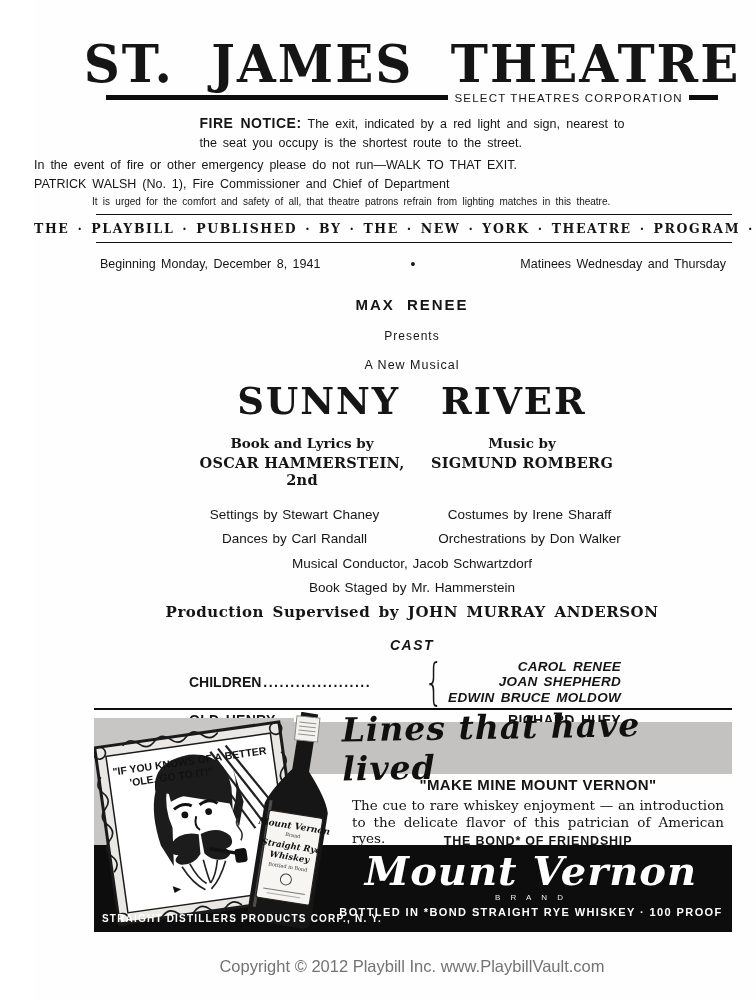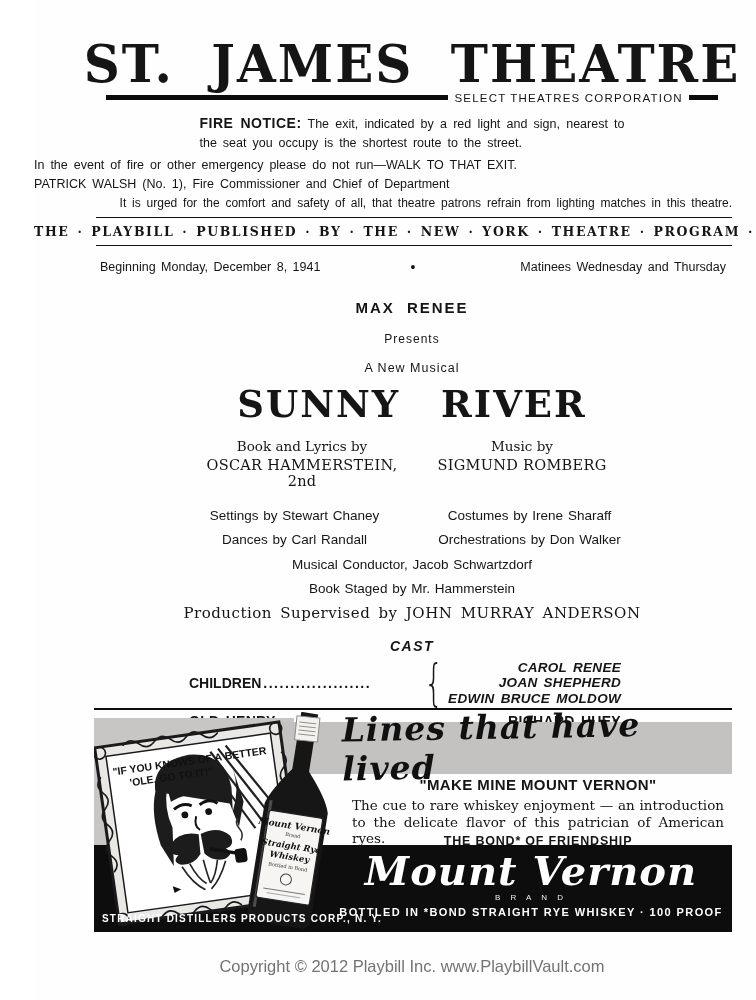--- a/index.html
+++ b/index.html
@@ -19,21 +19,21 @@
   .subtitle-band { display:flex; align-items:center; width:612px; margin:1px auto 0; }
   .subtitle-band .rule { height:5px; background:#0c0c0c; }
   .rule-left { width:422px; }
   .rule-right { width:36px; }
   .subtitle-text { padding:0 6px; font-size:11.5px; letter-spacing:1.2px; white-space:nowrap; font-weight:500; }
 
   
   .fire-notice { margin:10px auto 0; width:425px; font-size:12.5px; line-height:19px; text-align:justify; word-spacing:2.5px; }
   .fire-notice b { font-size:14px; letter-spacing:.5px; }
   .fn-center { text-align:left; margin-top:5px; font-size:12.5px; word-spacing:2.5px; }
-  .fn-wide { margin:5px auto 0; width:640px; text-align:right; font-size:12px; word-spacing:2.5px; }
+  .fn-wide { margin:5px auto 0; width:640px; text-align:left; font-size:10px; word-spacing:2.5px; }
 
   .hrule { height:1px; background:#111; margin:7px 58px 0 62px; }
 
   .publisher-line {
     margin-top:6px; text-align:center;
     font-family:"DejaVu Serif", serif; font-weight:bold;
     font-size:12.5px; letter-spacing:1.6px; word-spacing:2px; white-space:nowrap;
   }
   .hrule2 { height:1px; background:#111; margin:6px 58px 0 62px; }
 
@@ -44,21 +44,21 @@
   .center { text-align:center; }
   .producer { margin-top:25px; font-weight:bold; font-size:15px; letter-spacing:2px; word-spacing:6px; }
   .presents { margin-top:16px; font-size:12px; letter-spacing:1px; }
   .tagline  { margin-top:15px; font-size:12.5px; letter-spacing:1px; }
   .show-title {
     margin-top:7px; font-family:"DejaVu Serif", serif; font-weight:bold;
     font-size:37px; letter-spacing:2px; word-spacing:26px; transform:scaleY(1.03);
   }
   .credit-cols { width:440px; margin:10px auto 0; display:flex; }
   .credit-cols .col { flex:1; text-align:center; }
-  .serif-bold { font-family:"DejaVu Serif", serif; font-weight:normal; }
+  .serif-bold { font-family:"DejaVu Serif", serif; font-weight:bold; }
   .credit-label { font-size:13.5px; line-height:21px; }
   .credit-name  { font-size:14.5px; letter-spacing:.3px; }
   .credit-cols2 { width:470px; margin:15px auto 0; display:flex; }
   .credit-cols2 .col { flex:1; text-align:center; font-size:13.5px; line-height:24px; word-spacing:1px; }
   .conductor-line { margin-top:1px; font-size:13.5px; line-height:23px; word-spacing:1px; }
   .supervised { margin-top:4px; font-size:15px; letter-spacing:.5px; word-spacing:3px; }
 
   
   .cast-heading { margin-top:16px; font-weight:bold; font-style:italic; font-size:14px; letter-spacing:1.5px; }
   .cast-block { margin:6px 0 0 155px; width:432px; font-weight:bold; }

